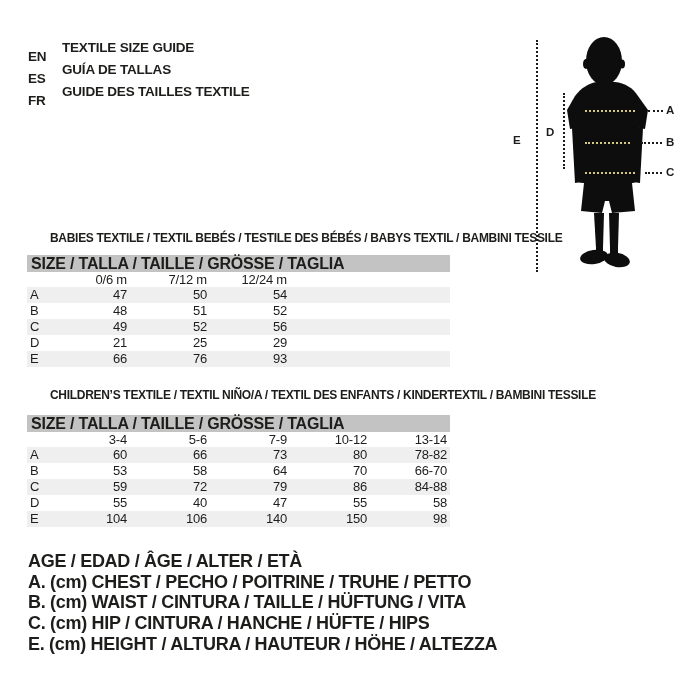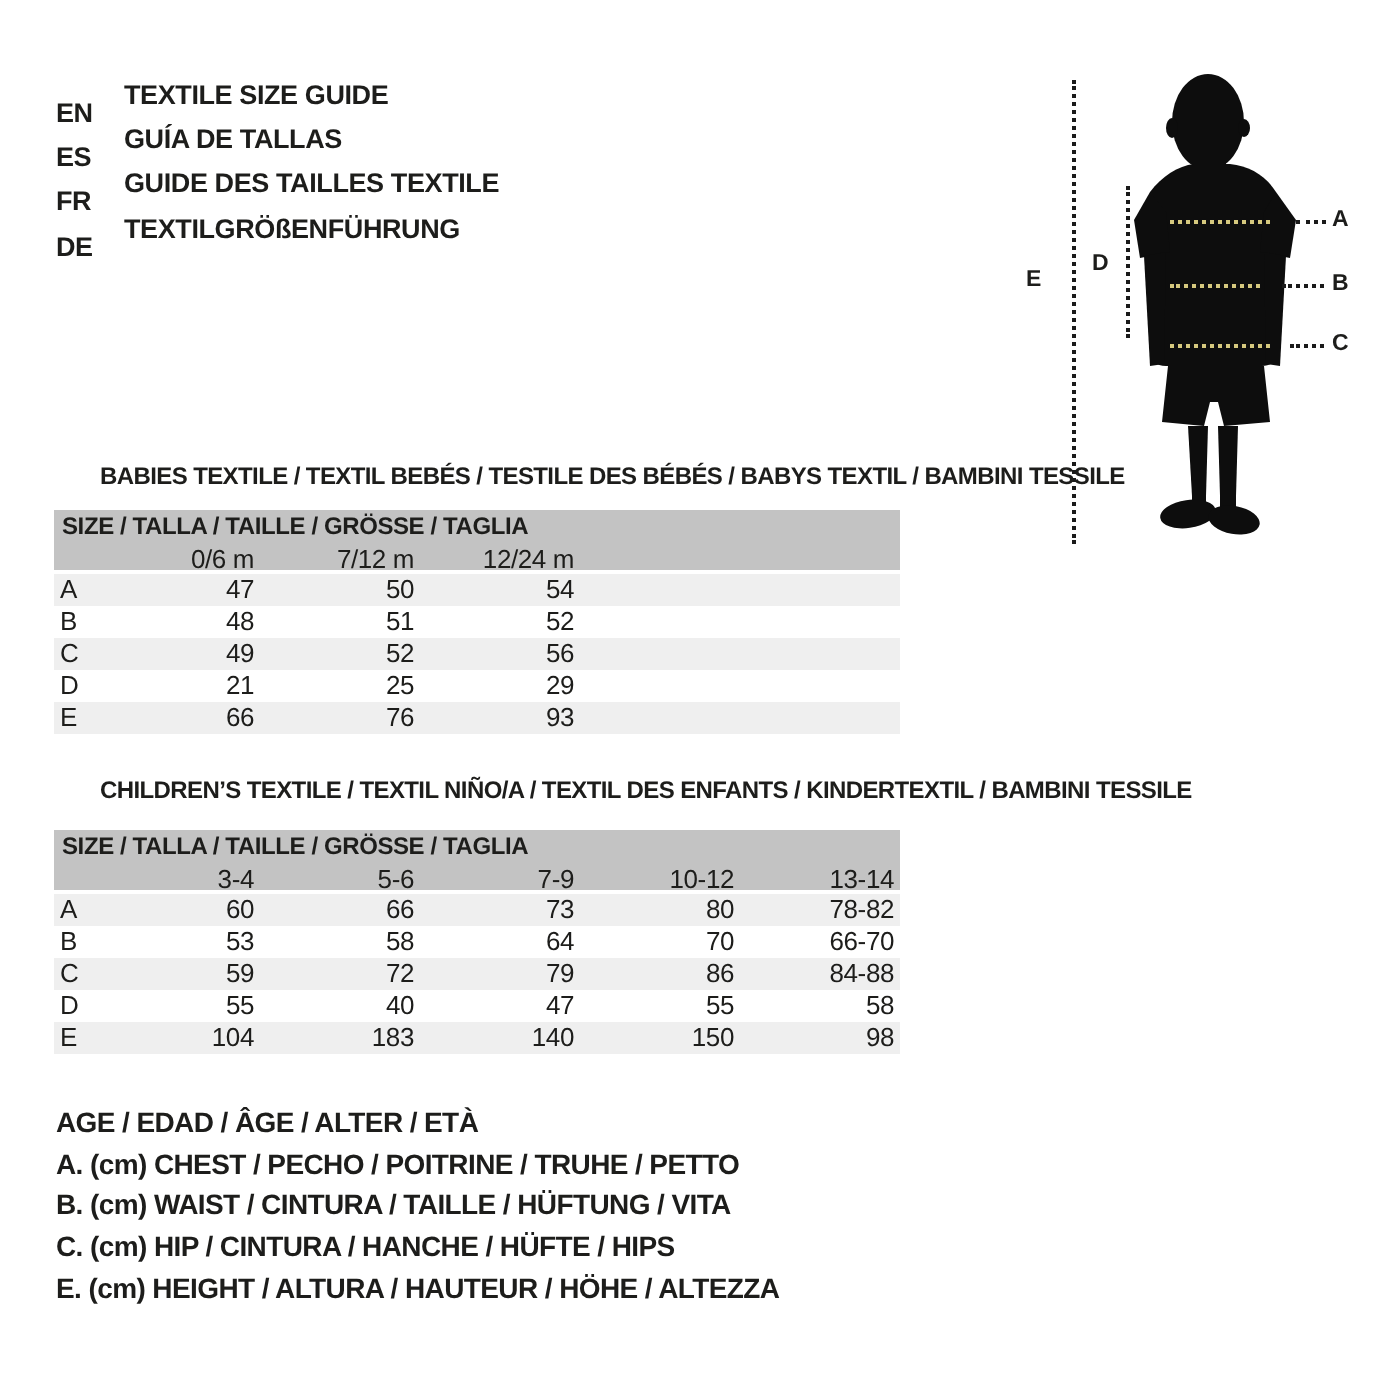--- a/index.html
+++ b/index.html
@@ -11,40 +11,40 @@
   .lang-list { position:absolute; left:28px; top:36px; }
   .lang-row { display:flex; height:22.3px; align-items:center; font-size:13.5px; font-weight:bold; letter-spacing:-0.2px; }
   .lang-code { width:34px;margin-top:18px; }
 
   
   .section-title { position:absolute; left:28px; font-size:12px; font-weight:bold; letter-spacing:-0.3px; white-space:nowrap;padding-left:22px; }
   .title-babies { top:231px; }
   .title-children { top:388px; }
 
   
-  .size-bar { position:absolute; left:27px; width:423px; height:30px; background:#c3c3c3;
-              font-size:12px; font-weight:bold; letter-spacing:-0.2px; line-height:17px; padding-left:4px; }
+  .size-bar { position:absolute; left:27px; width:423px; height:17px; background:#c3c3c3;
+              font-size:16px; font-weight:bold; letter-spacing:-0.2px; line-height:17px; padding-left:4px; }
   .bar-babies { top:255px; }
   .bar-children { top:415px; }
 
   
   .table { position:absolute; left:27px; width:423px; }
   .table-babies { top:272px; }
   .table-children { top:432px; }
   .trow { display:grid; height:16px; line-height:16px; font-size:13px; letter-spacing:-0.2px; }
   .trow.colhead { height:15px; line-height:15px; }
   .table-babies .trow { grid-template-columns:20px 80px 80px 80px; }
   .table-children .trow { grid-template-columns:20px 80px 80px 80px 80px 80px; }
   .trow .rlabel { padding-left:3px; }
   .trow .val { text-align:right; }
   .trow.alt { background:#efefef; }
 
   
   .legend { position:absolute; left:28px; top:551px; }
-  .legend-line { font-size:14px; font-weight:bold; letter-spacing:-0.3px; line-height:20.7px; white-space:nowrap; }
+  .legend-line { font-size:18px; font-weight:bold; letter-spacing:-0.3px; line-height:20.7px; white-space:nowrap; }
 
   
   .figure svg { position:absolute; left:565px; top:36px; }
   .vline { position:absolute; width:0; border-left:2px dotted #1a1a1a; }
   .line-e { left:536px; top:40px; height:232px; }
   .line-d { left:563px; top:93px; height:76px; }
   .hline { position:absolute; height:0; border-top:2px dotted #1a1a1a; }
   .hline.gold { border-top-color:#d5c87e; z-index:2; }
   .hl-a-gold { left:585px; top:110px; width:50px; }
   .hl-a-blk  { left:648px; top:110px; width:15px; }
@@ -70,24 +70,20 @@
       <span class="lang-title">TEXTILE SIZE GUIDE</span>
     </div>
     <div class="lang-row">
       <span class="lang-code">ES</span>
       <span class="lang-title">GUÍA DE TALLAS</span>
     </div>
     <div class="lang-row">
       <span class="lang-code">FR</span>
       <span class="lang-title">GUIDE DES TAILLES TEXTILE</span>
     </div>
-    <div class="lang-row">
-      <span class="lang-code">DE</span>
-      <span class="lang-title">TEXTILGRÖßENFÜHRUNG</span>
-    </div>
   </div>
 
   <div class="figure">
     <svg width="85" height="236" viewBox="0 0 85 236">
       <g fill="#0d0d0d">
         <ellipse cx="39" cy="25" rx="18" ry="24"></ellipse>
         <ellipse cx="21" cy="28" rx="3" ry="5"></ellipse>
         <ellipse cx="57" cy="28" rx="3" ry="4.5"></ellipse>
         <rect x="31" y="38" width="17" height="16"></rect>
         <path d="M10,60 C16,52 24,47 32,46 L50,46 C60,47 68,52 73,60 L74,141 C74,145 70,147 66,147 L18,147 C13,147 10,144 10,140 Z"></path>
@@ -202,21 +198,21 @@
       <span class="rlabel">D</span>
       <span class="val">55</span>
       <span class="val">40</span>
       <span class="val">47</span>
       <span class="val">55</span>
       <span class="val">58</span>
     </div>
     <div class="trow alt">
       <span class="rlabel">E</span>
       <span class="val">104</span>
-      <span class="val">183</span>
+      <span class="val">106</span>
       <span class="val">140</span>
       <span class="val">150</span>
       <span class="val">98</span>
     </div>
   </div>
 
   <div class="legend">
     <div class="legend-line">AGE / EDAD / ÂGE / ALTER / ETÀ</div>
     <div class="legend-line">A. (cm) CHEST / PECHO / POITRINE / TRUHE / PETTO</div>
     <div class="legend-line">B. (cm) WAIST / CINTURA / TAILLE / HÜFTUNG / VITA</div>

